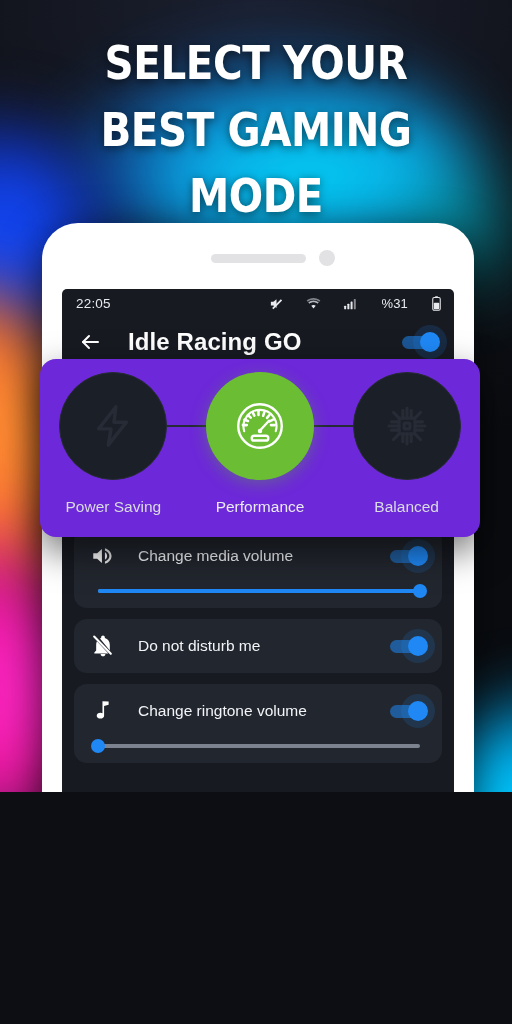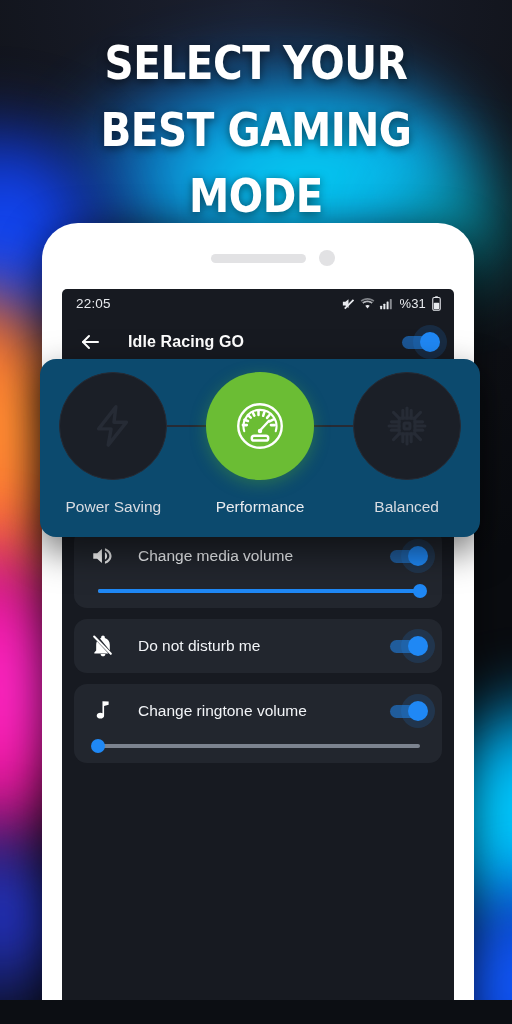--- a/index.html
+++ b/index.html
@@ -5,21 +5,21 @@
   * { box-sizing: border-box; margin: 0; padding: 0; }
   html, body {
     width: 512px; height: 1024px;
     overflow: hidden;
     background: #0c0e13;
     font-family: "Liberation Sans", sans-serif;
   }
 
   .screen {
     position: relative;
-    width: 512px; height: 1000px;
+    width: 512px; height: 792px;
     overflow: hidden;
     background: #121419;
   }
 
   
   .bg-base {
     position: absolute; inset: 0;
     background: radial-gradient(120% 60% at 50% 0%, #1b2030 0%, #101218 55%, #0a0c10 100%);
   }
   .blob { position: absolute; border-radius: 50%; filter: blur(34px); }
@@ -107,34 +107,34 @@
 
   
   .statusbar {
     height: 29px;
     display: flex; align-items: center;
     padding: 0 12px 0 14px;
     color: #e8eaee;
     font-size: 13.5px;
   }
   .status-clock { letter-spacing: .2px; }
-  .status-right { margin-left: auto; display: flex; align-items: center; gap: 4px; }
+  .status-right { margin-left: auto; display: flex; align-items: center; gap: 22px; }
   .status-right svg { display: block; }
   .status-batt-text { font-size: 13px; letter-spacing: .2px; margin: 0 1px 0 2px; }
 
   
   .appbar {
     height: 48px;
     display: flex; align-items: center;
     padding: 0 14px 0 16px;
   }
   .back-arrow { width: 24px; height: 24px; flex: 0 0 auto; cursor: pointer; }
   .appbar-title {
     color: #ffffff;
-    font-size: 16px; font-weight: bold;
+    font-size: 24px; font-weight: bold;
     margin-left: 26px;
     letter-spacing: .1px;
   }
   .switch {
     position: relative;
     width: 38px; height: 20px;
     margin-left: auto;
     flex: 0 0 auto;
   }
   .switch .track {
@@ -192,21 +192,21 @@
     position: absolute; top: -5px;
     width: 14px; height: 14px; margin-left: -7px;
     border-radius: 50%; background: #1f88f5;
   }
 
   
   .mode-overlay {
     position: absolute;
     left: 40px; top: 359px;
     width: 440px; height: 178px;
-    background: #0c4a6e;
+    background: #6d28d9;
     border-radius: 16px;
     box-shadow: 0 14px 36px rgba(0,0,0,.55);
     z-index: 8;
   }
   .mode-track {
     position: absolute;
     left: 34px; right: 34px; top: 66px;
     height: 2px;
     background: #262b35;
   }

